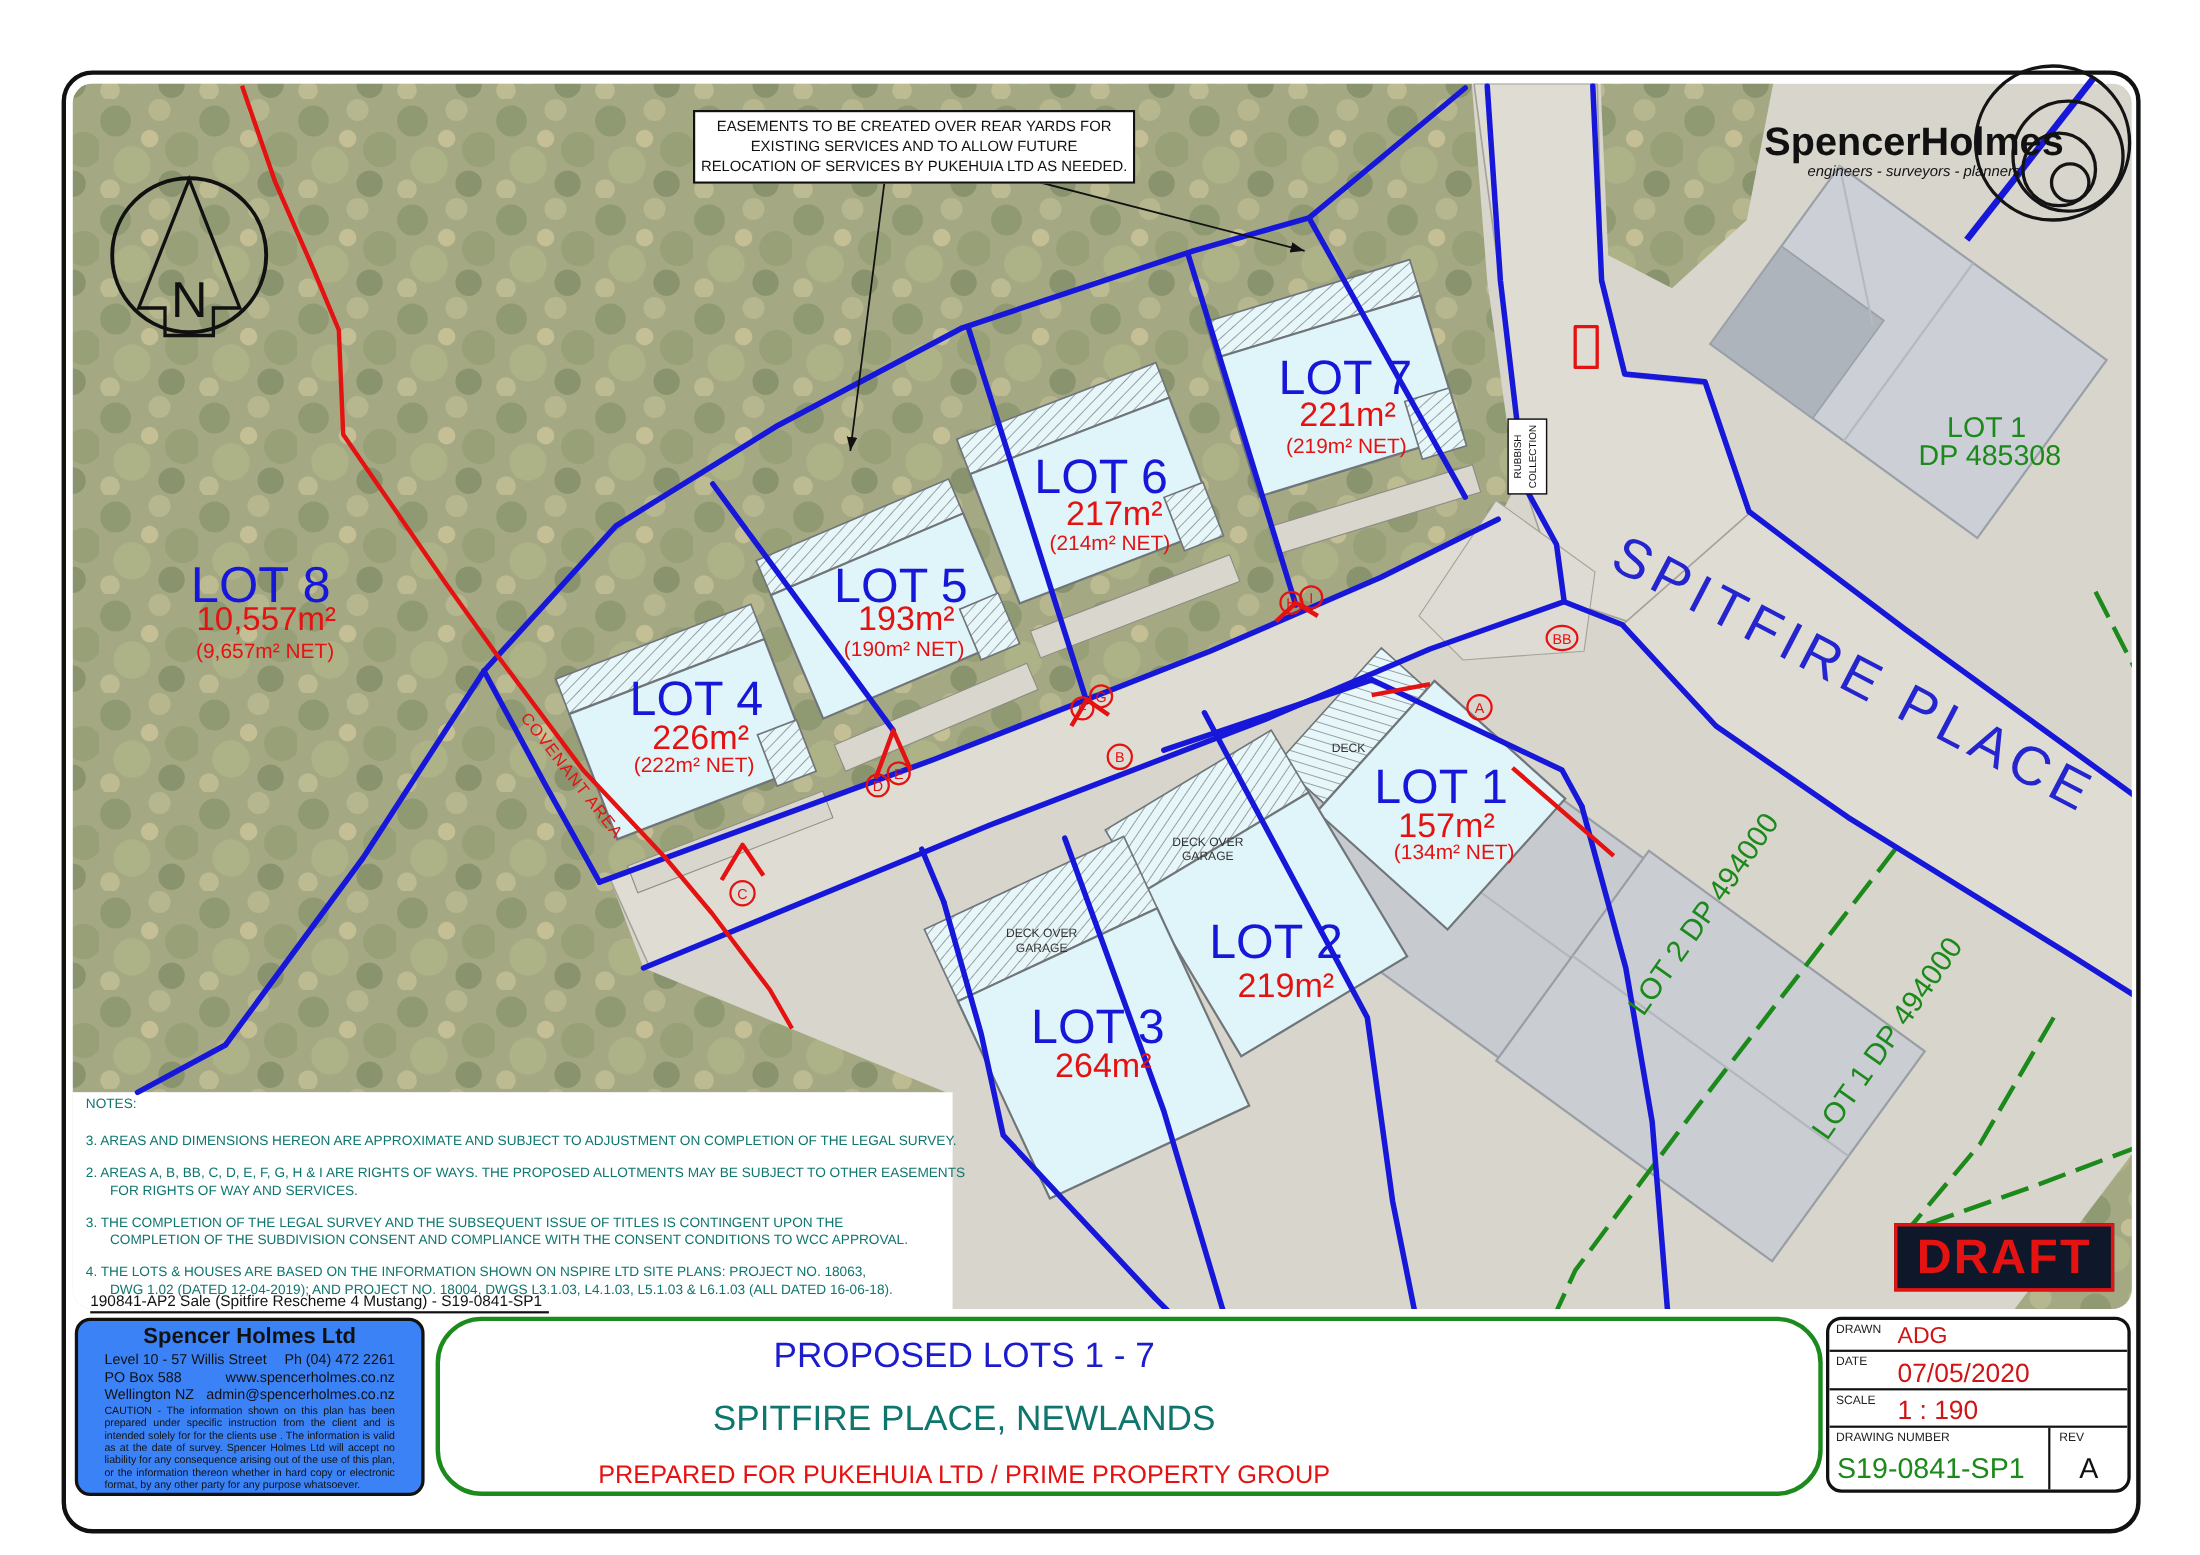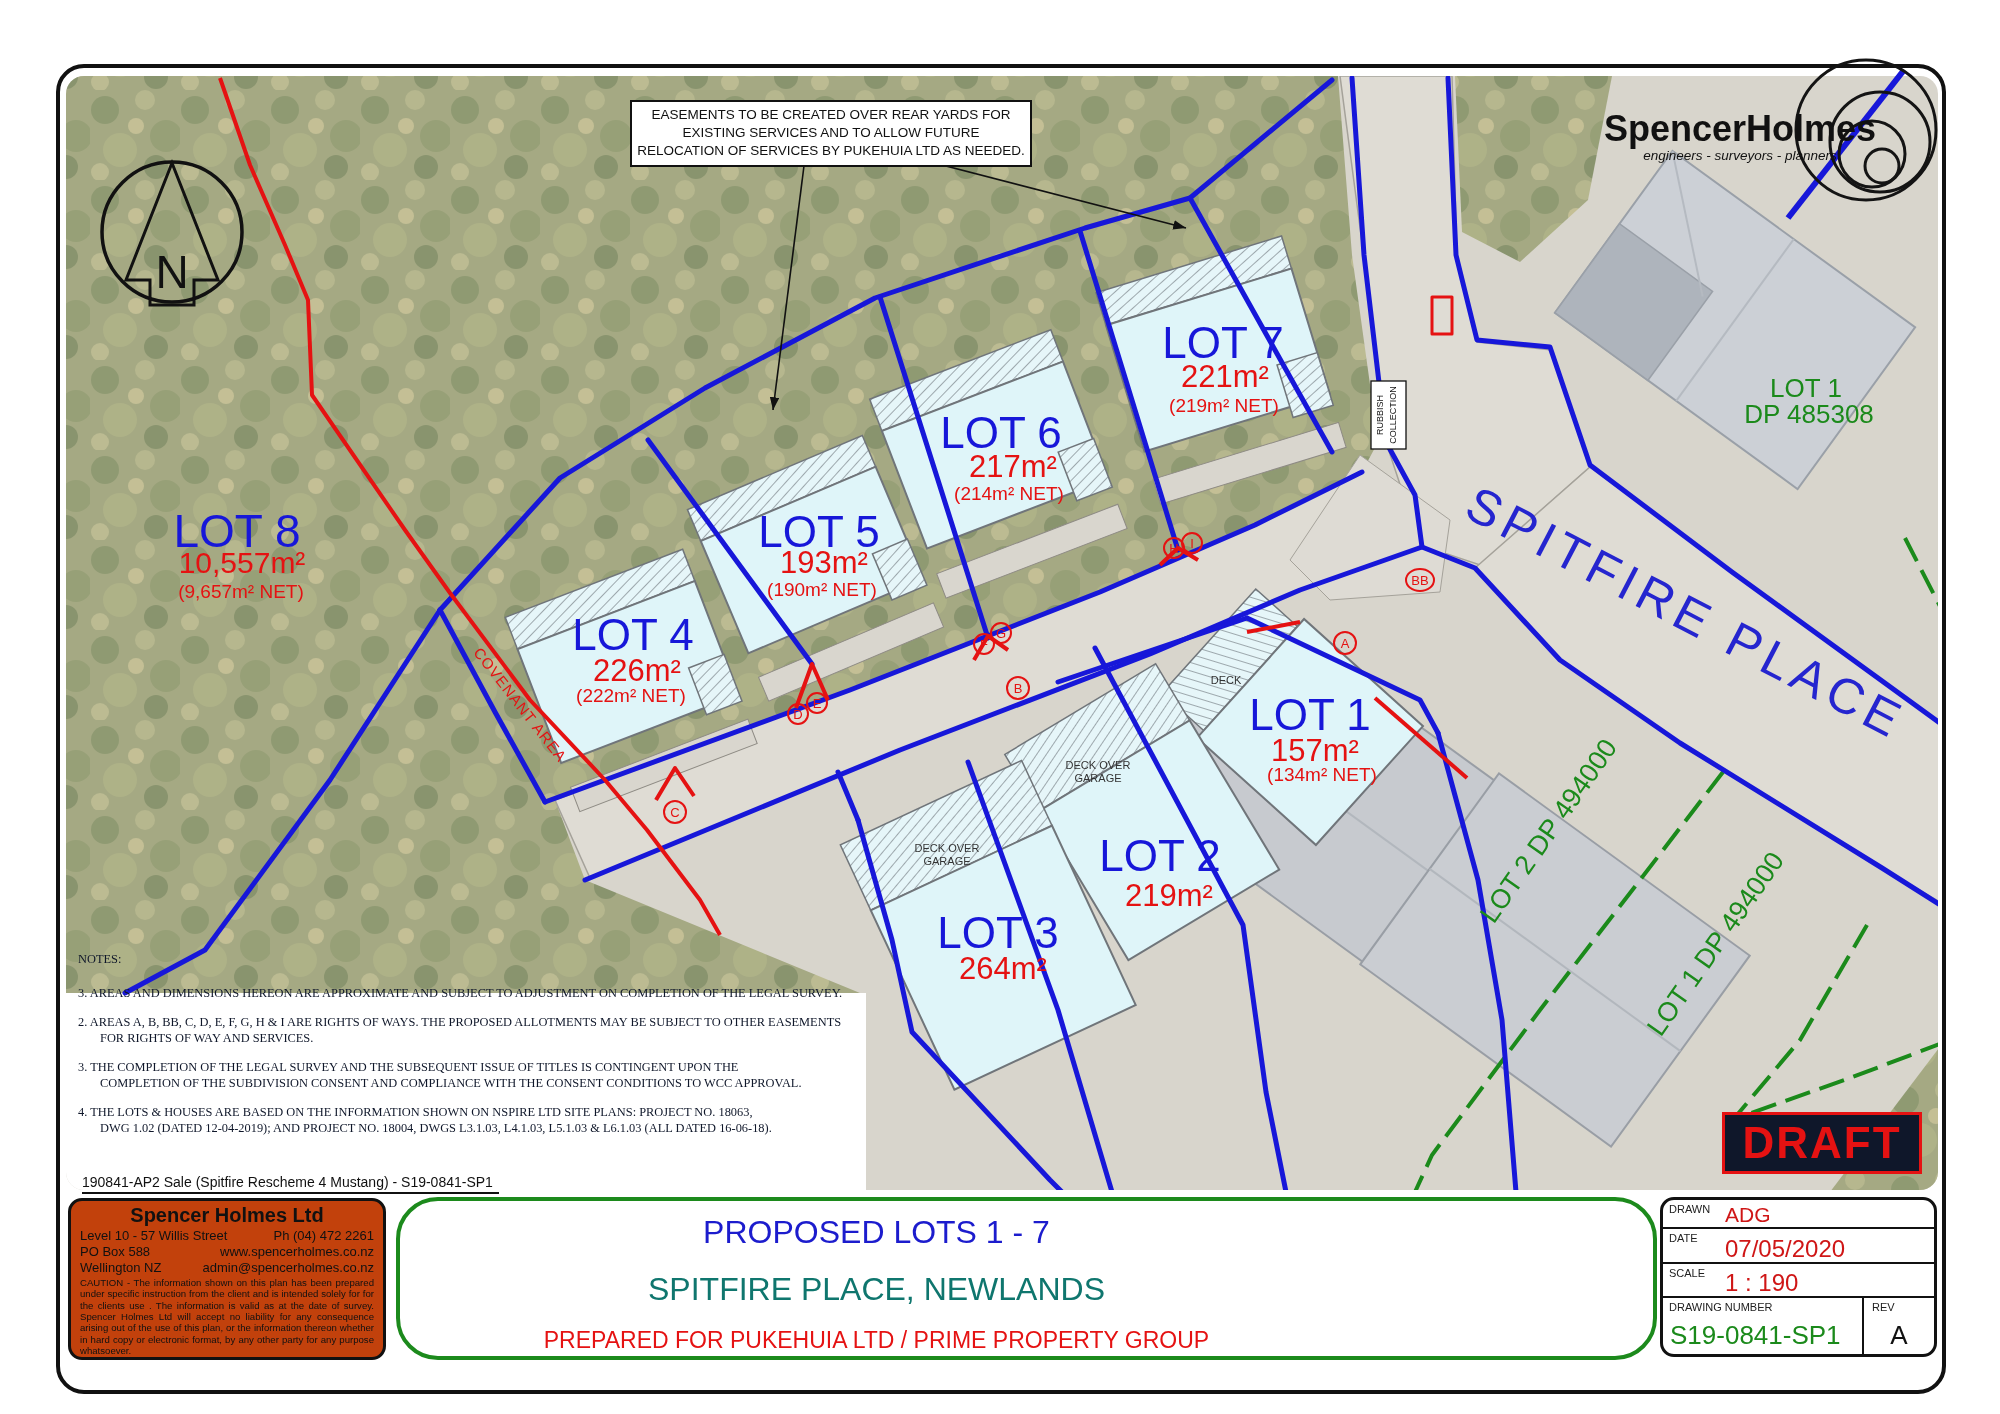--- a/index.html
+++ b/index.html
@@ -5,30 +5,30 @@
   html,body{margin:0;padding:0;background:#888;}
   .page{position:relative;width:2000px;height:1414px;background:#ffffff;overflow:hidden;
         font-family:"Liberation Sans", sans-serif;}
   .page *{box-sizing:border-box;}
   svg{position:absolute;left:0;top:0;}
   .overlay{position:absolute;}
   
   .easenote{left:630px;top:100px;width:402px;background:#fff;border:2px solid #111;
     text-align:center;font-size:13.5px;line-height:1.35;padding:4px 2px;color:#111;}
   
-  .notes{left:78px;top:952px;width:800px;color:#0f172a;font-size:12.4px;line-height:1.25;font-family:Liberation Serif, serif;}
+  .notes{left:78px;top:996px;width:800px;color:#0f766e;font-size:12.4px;line-height:1.25;}
   .notes .nt{margin-bottom:18px;}
   .notes .n1{margin-bottom:14px;}
   .notes .cont{margin-left:22px;}
   .notes .blk{margin-bottom:14px;}
   .fileref{left:82px;top:1174px;font-size:14px;color:#111;border-bottom:2px solid #111;
     padding:0 6px 2px 0;}
   
   .cobox{left:68px;top:1198px;width:318px;height:162px;border:3px solid #111;border-radius:14px;
-    padding:3px 9px;color:#111;background:#c2410c;}
+    padding:3px 24px;color:#111;background:#3b82f6;}
   .cobox .coname{text-align:center;font-weight:bold;font-size:20px;}
   .cobox .corow{display:flex;justify-content:space-between;font-size:13px;margin-top:1px;}
   .cobox .caution{font-size:9.6px;line-height:1.18;margin-top:2px;text-align:justify;}
   
   .greenbox{left:396px;top:1197px;width:1261px;height:163px;border:4px solid #1c8a1c;
     border-radius:42px;background:#fff;text-align:center;padding-right:300px;}
   .greenbox .t1{margin-top:13px;font-size:32px;color:#1c1ccd;}
   .greenbox .t2{margin-top:20px;font-size:32px;color:#0f766e;}
   .greenbox .t3{margin-top:19px;font-size:23px;color:#e51212;}
   

